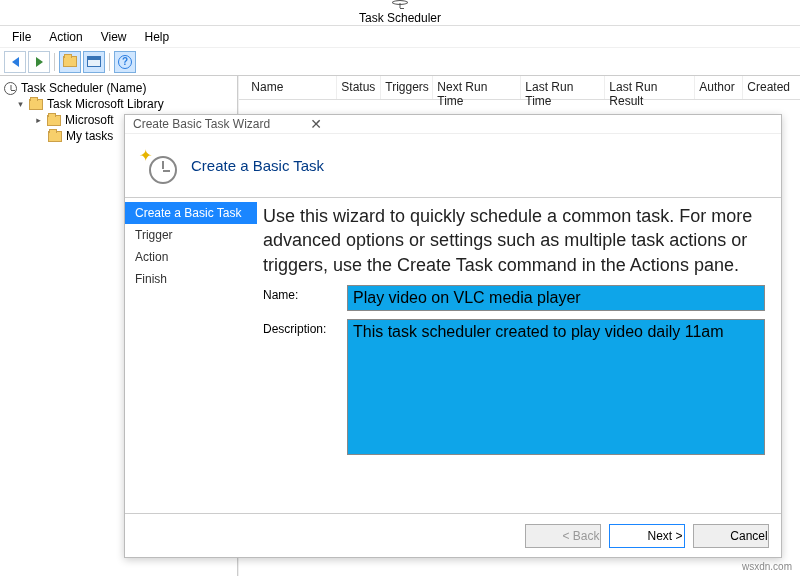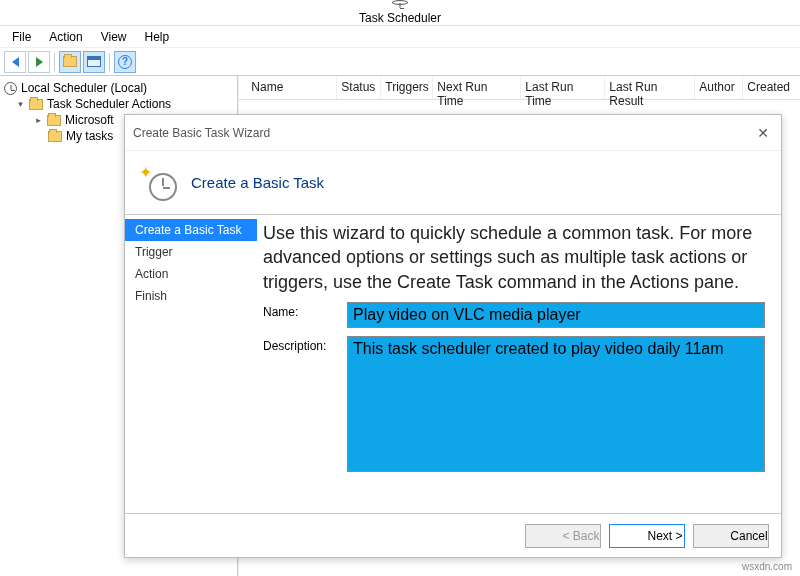--- a/index.html
+++ b/index.html
@@ -23,21 +23,21 @@
   .qicon { width:14px;height:14px;border:1.5px solid #2a7de1;border-radius:50%;display:flex;align-items:center;justify-content:center;color:#2a7de1;font-weight:bold;font-size:10px;}
   .main-split { display:flex; height: calc(576px - 26px - 22px - 28px); }
   .tree-pane { width: 250px; border-right:1px solid #ccc; padding:4px 2px; }
   .tree-row { display:flex; align-items:center; gap:4px; padding:1px 2px; cursor:default;}
   .tree-row.indent1{ padding-left:14px;} .tree-row.indent2{padding-left:32px;} .tree-row.indent3{padding-left:46px;}
   .twisty{width:9px;height:9px;display:flex;align-items:center;justify-content:center;color:#555;font-size:9px;}
   .list-pane { flex:1; border-left:1px solid #eee;}
   .col-headers { display:flex; height:24px; border-bottom:1px solid #ddd; background:#fff; padding-left:8px; }
   .col-headers span { padding:4px 10px 4px 4px; border-right:1px solid #eee; font-size:12px; color:#222;}
   .wizard { position:absolute; left:124px; top:114px; width:658px; height:444px; background:#fff; border:1px solid #bbb; box-shadow:0 2px 8px rgba(0,0,0,.2); display:flex; flex-direction:column;}
-  .wiz-title { height:36px; display:flex; align-items:center; justify-content:space-between; padding:0 8px; border-bottom:1px solid #eee; color:#555;gap:36px;}
+  .wiz-title { height:19px; display:flex; align-items:center; padding:0 8px; border-bottom:1px solid #eee; color:#555;gap:36px;}
   .close-x { font-size:14px; color:#555; cursor:default; padding:0 4px;}
   .wiz-header { height:64px; display:flex; align-items:center; gap:14px; padding:0 16px; border-bottom:1px solid #ccc;}
   .wiz-bigicon { width:36px; height:36px; position:relative;}
   .wiz-bigicon .clk{width:28px;height:28px;border:2px solid #888;border-radius:50%;position:absolute;right:0;bottom:0;background:#fff;}
   .wiz-bigicon .clk::before{content:"";position:absolute;width:2px;height:8px;background:#888;top:3px;left:50%;transform:translateX(-50%);}
   .wiz-bigicon .clk::after{content:"";position:absolute;width:7px;height:2px;background:#888;top:12px;left:50%;}
   .wiz-bigicon .spark{position:absolute;top:-2px;left:-2px;color:#e6b400;font-size:16px;}
   .wiz-heading { font-size:15px; color:#003a86;}
   .wiz-body { flex:1; display:flex; }
   .wiz-nav { width:132px; padding:4px 0; }
@@ -87,26 +87,26 @@
   <div class="toolbar-sep"></div>
   <div class="tbtn sel">
       <div class="qicon">?</div>
     </div>
 </div>
 
 <div class="main-split">
   <div class="tree-pane">
     <div class="tree-row">
       <div class="app-icon" style="width:13px;height:13px;"></div>
-      <span>Local Scheduler (Local)</span>
+      <span>Task Scheduler (Name)</span>
     </div>
     <div class="tree-row indent1">
       <span class="twisty">▾</span>
       <div class="folder"></div>
-      <span>Task Scheduler Actions</span>
+      <span>Task Microsoft Library</span>
     </div>
     <div class="tree-row indent2">
       <span class="twisty">▸</span>
       <div class="folder"></div>
       <span>Microsoft</span>
     </div>
     <div class="tree-row indent3">
       <div class="folder"></div>
       <span>My tasks</span>
     </div>

